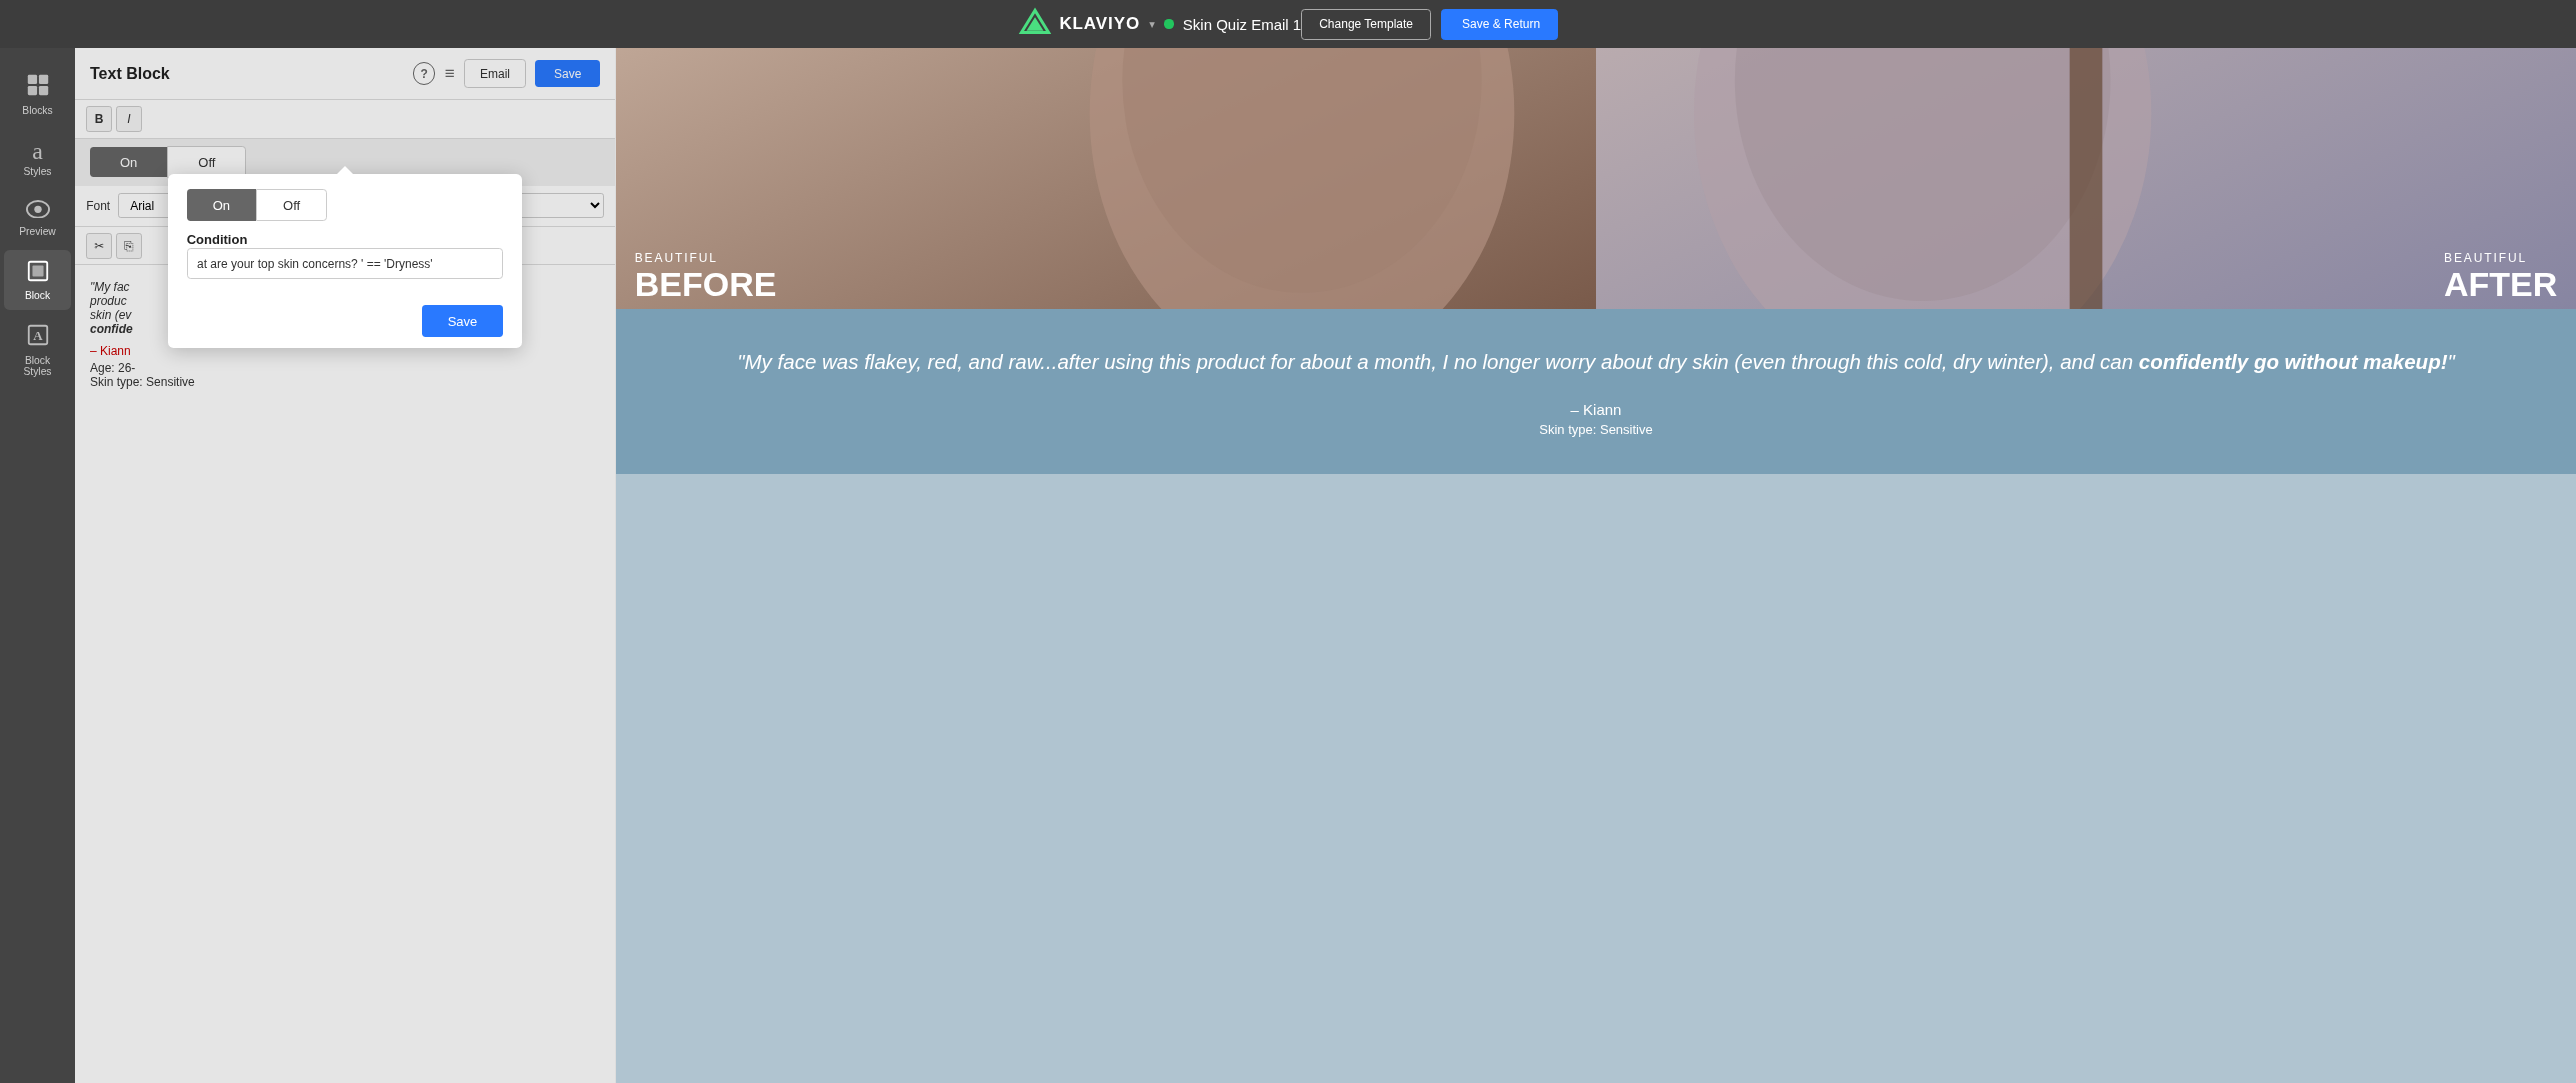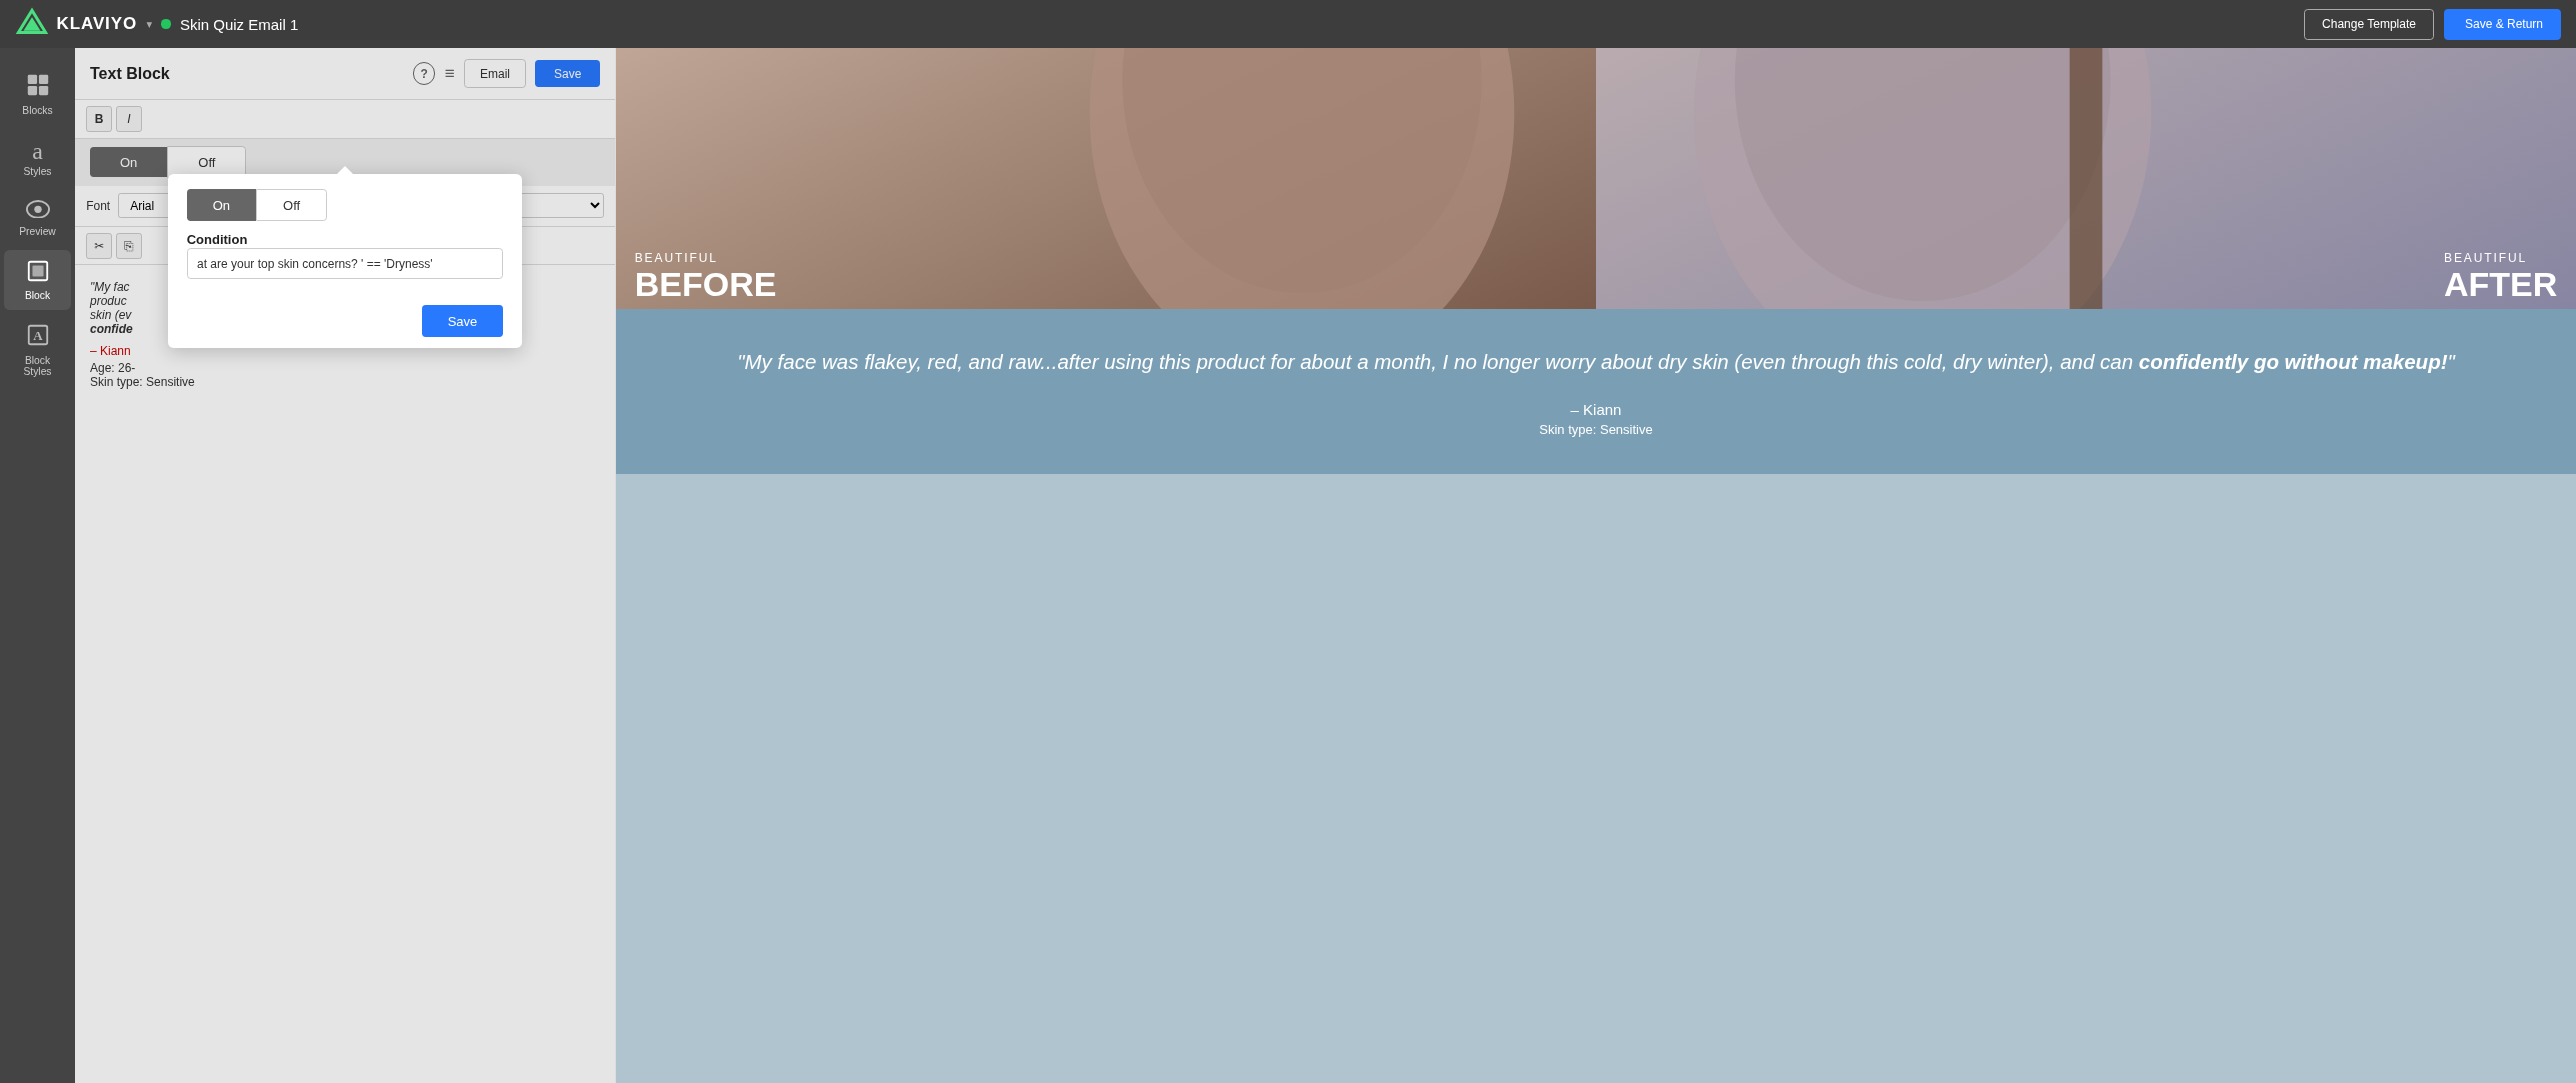--- a/index.html
+++ b/index.html
@@ -1,20 +1,20 @@
 <!DOCTYPE html>
 <html style="font-size:15px"><head>
   <meta charset="utf-8">
   <style>
     * { box-sizing: border-box; margin: 0; padding: 0; }
     body { font-family: -apple-system, BlinkMacSystemFont, 'Segoe UI', sans-serif; background: #e8e8e8; overflow: hidden; }
 
     
     .header {
-      display: flex; align-items: center; justify-content: space-between;
+      display: flex; align-items: center; justify-content: center;
       background: #3d3d3d; height: 48px; padding: 0 15px;
       position: fixed; top: 0; left: 0; right: 0; z-index: 100;
     }
     .header-left { display: flex; align-items: center; gap: 9.3px; }
     .klaviyo-logo { display: flex; align-items: center; gap: 7.5px; }
     .logo-icon { width: 34px; height: 34px; }
     .logo-text { color: white; font-size: 17px; font-weight: 600; letter-spacing: 0.9px; }
     .dropdown-arrow { color: #aaa; font-size: 11.2px; cursor: pointer; }
     .status-dot { width: 9.3px; height: 9.3px; background: #22c55e; border-radius: 50%; }
     .email-title { color: white; font-size: 15px; font-weight: 500; }

